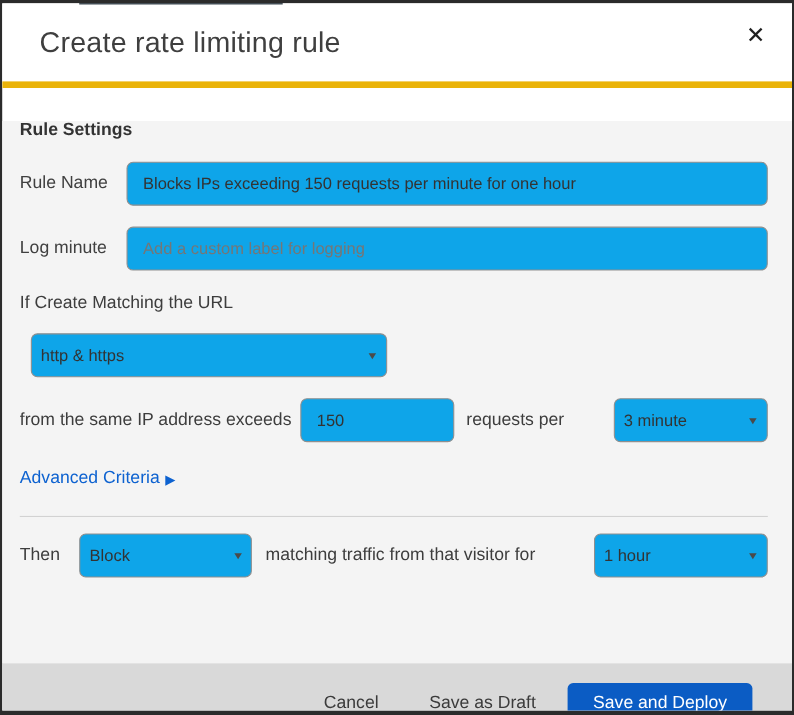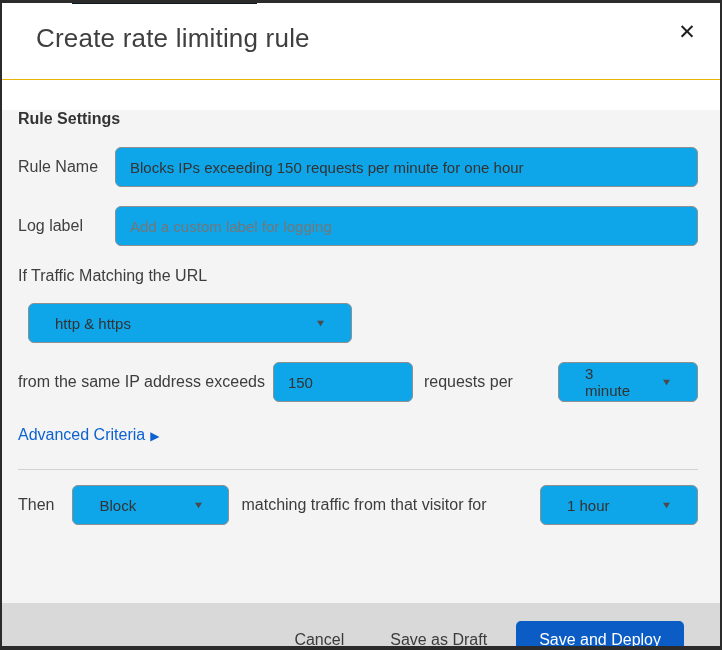--- a/index.html
+++ b/index.html
@@ -20,21 +20,21 @@
     width: 185px; height: 4px;
     background: #0c1a24;
     z-index: 5;
   }
 
   
   .header {
     position: relative;
     height: 77px;
     background: #ffffff;
-    border-bottom: 1px solid #eab308;
+    border-bottom: 6px solid #eab308;
   }
   .title {
     position: absolute; left: 34px; top: 20px;
     font-size: 26px; font-weight: 400; color: #3f3f3f;
     letter-spacing: 0.2px;
   }
   .close-btn {
     position: absolute; right: 16px; top: 12px;
     width: 34px; height: 34px;
     display: flex; align-items: center; justify-content: center;
@@ -68,21 +68,21 @@
   .text-input { padding: 0 14px; }
   .text-input::placeholder { color: #767676; opacity: 1; }
   .text-input.grow { flex: 1; min-width: 0; }
 
   .intro-text { margin-top: 21px; font-size: 16px; color: #3d3d3d; }
 
   .selects-row { margin-left: 10px; margin-top: 18px; }
 
   .select-box {
     display: flex; align-items: center;
-    padding: 0 26px;
+    padding: 0 8px;
     cursor: pointer;
     position: relative;
     gap: 16px;
   }
   .select-box .select-value { flex: 1; font-size: 15px; color: #333333; }
   .select-box .arrow {
     font-size: 9px; color: #4a4a4a; margin-left: 8px;
     transform: scaleX(1.3);
   }
 
@@ -151,25 +151,25 @@
   <div class="dialog-body">
 
     <div class="section-heading">Rule Settings</div>
 
     <div class="form-row">
       <span class="field-label">Rule Name</span>
       <input class="text-input grow" type="text" value="Blocks IPs exceeding 150 requests per minute for one hour" style="">
     </div>
 
     <div class="form-row">
-      <span class="field-label">Log label</span>
+      <span class="field-label">Log minute</span>
       <input class="text-input grow" type="text" placeholder="Add a custom label for logging" style="">
     </div>
 
-    <div class="intro-text">If Traffic Matching the URL</div>
+    <div class="intro-text">If Create Matching the URL</div>
 
     <div class="form-row selects-row">
       <div class="select-box scheme-select">
         <span class="select-value">http &amp; https</span>
         <span class="arrow">▼</span>
       </div>
     </div>
 
     <div class="form-row">
       <span class="inline-text">from the same IP address exceeds</span>

